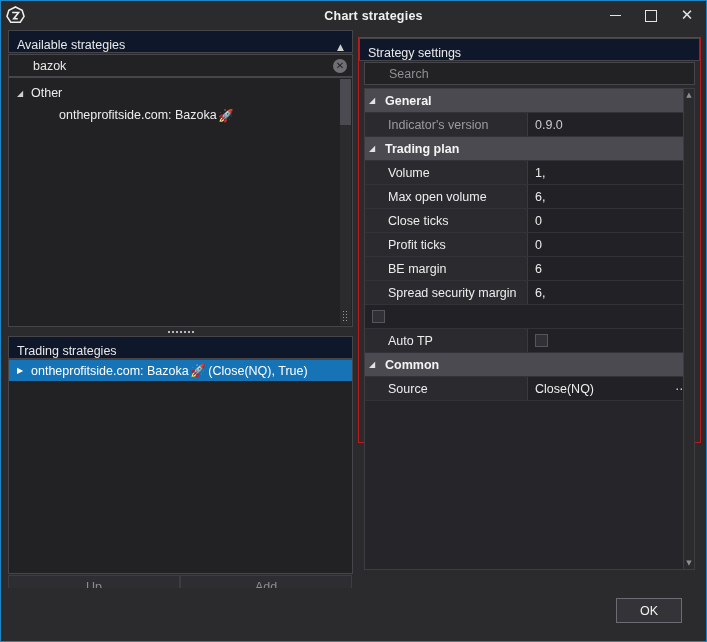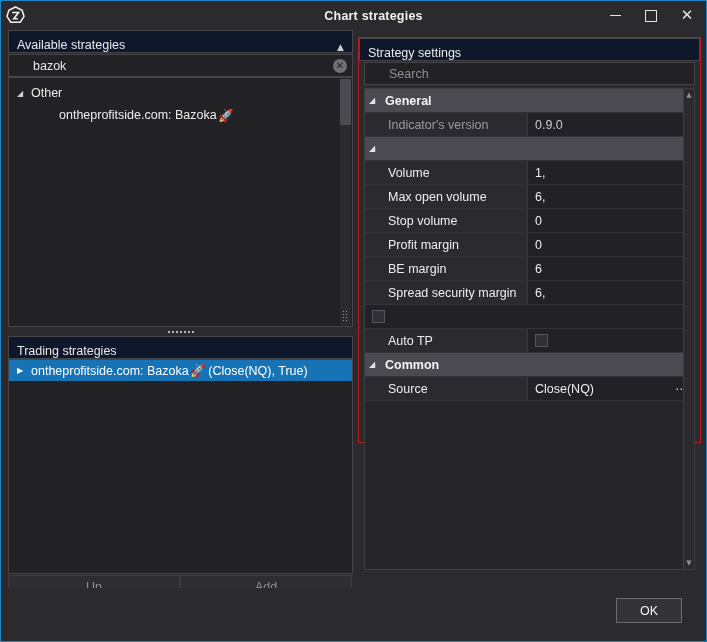--- a/index.html
+++ b/index.html
@@ -488,35 +488,36 @@
           <div class="prow cat">
             <span class="cat-arrow">◢</span>
             <span class="cat-label">General</span>
           </div>
           <div class="prow">
             <div class="pname readonly">Indicator's version</div>
             <div class="pval readonly">0.9.0</div>
           </div>
           <div class="prow cat">
             <span class="cat-arrow">◢</span>
+            <span class="cat-label">Trading plan</span>
           </div>
           <div class="prow">
             <div class="pname">Volume</div>
             <div class="pval">1,</div>
           </div>
           <div class="prow">
             <div class="pname">Max open volume</div>
             <div class="pval">6,</div>
           </div>
           <div class="prow">
-            <div class="pname">Stop volume</div>
+            <div class="pname">Close ticks</div>
             <div class="pval">0</div>
           </div>
           <div class="prow">
-            <div class="pname">Profit margin</div>
+            <div class="pname">Profit ticks</div>
             <div class="pval">0</div>
           </div>
           <div class="prow">
             <div class="pname">BE margin</div>
             <div class="pval">6</div>
           </div>
           <div class="prow">
             <div class="pname">Spread security margin</div>
             <div class="pval">6,</div>
           </div>

